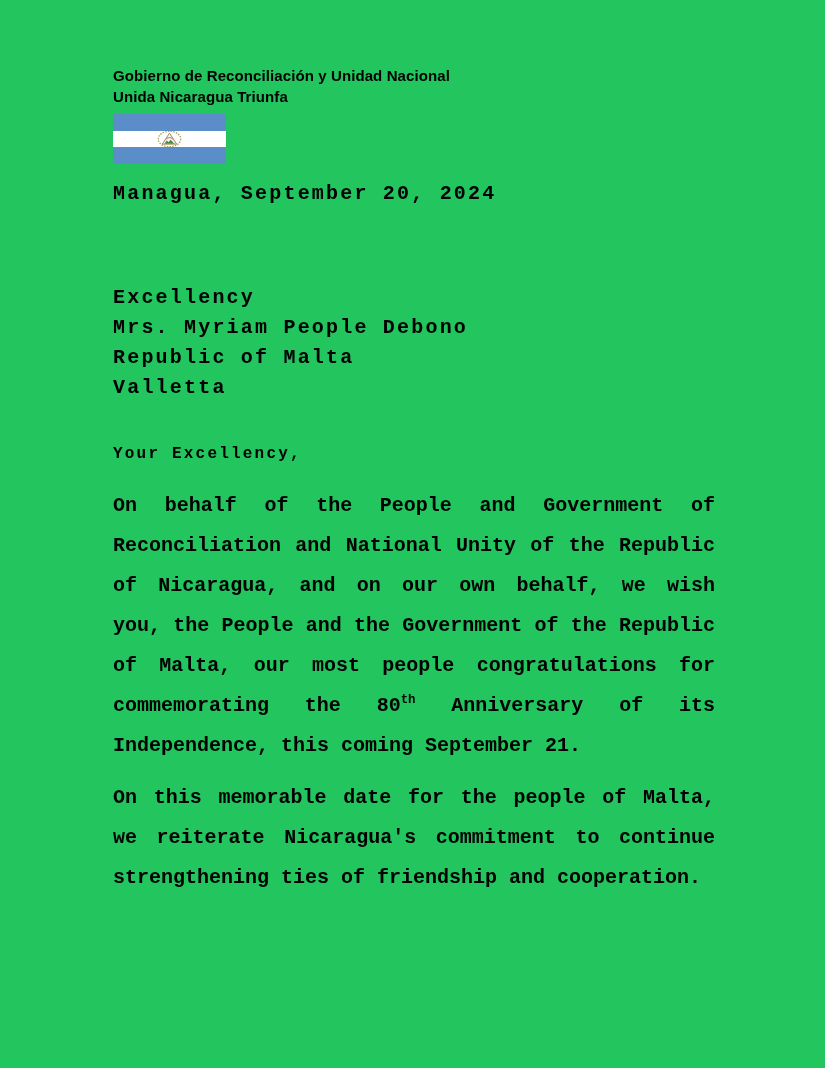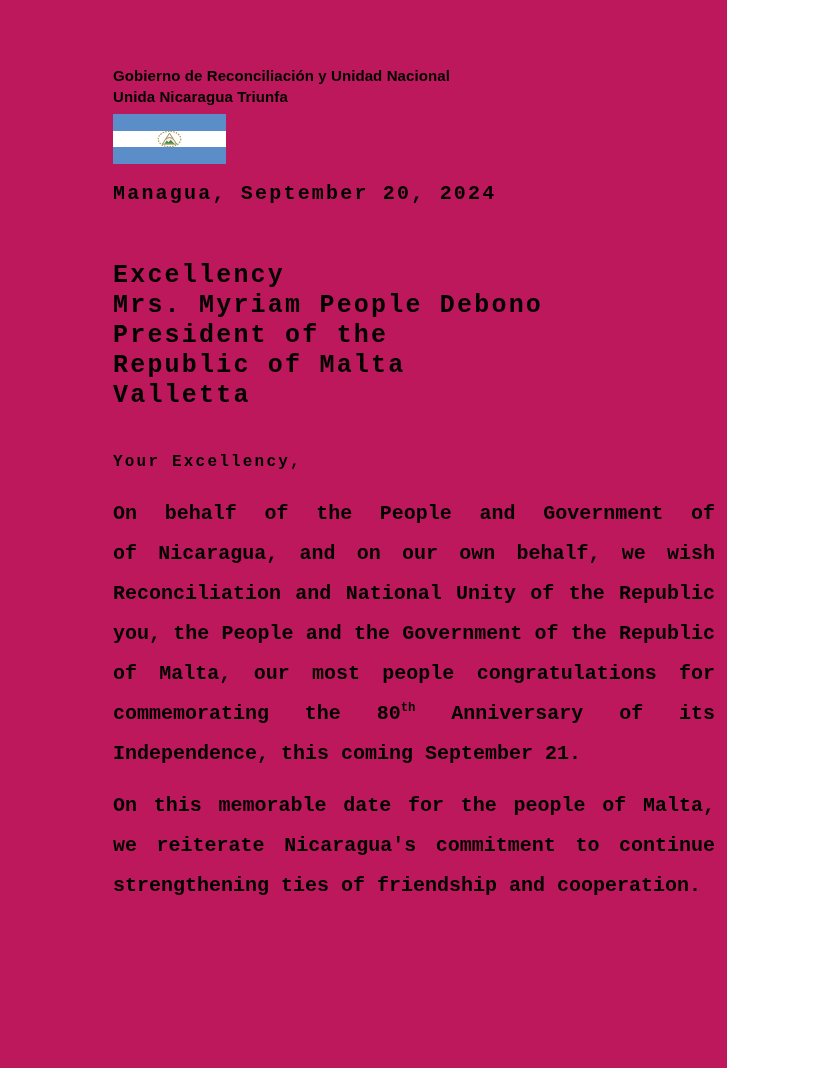--- a/index.html
+++ b/index.html
@@ -1,20 +1,20 @@
 <!DOCTYPE html>
 <html><head>
 <meta charset="utf-8">
 <style>
   html, body { margin: 0; padding: 0; background: #ffffff; }
   .page {
     position: relative;
-    width: 727px;
+    width: 825px;
     height: 1068px;
-    background: #be185d;
+    background: #22c55e;
     overflow: hidden;
     color: #000000;
   }
   .content {
     position: absolute;
     left: 113px;
     top: 0;
     width: 602px;
   }
   .hdr {
@@ -46,22 +46,22 @@
     font-weight: bold;
   }
   .date {
     margin-top: 17px;
     font-size: 20px;
     line-height: 26px;
     letter-spacing: 2.2px;
     white-space: nowrap;
   }
   .addr {
-    margin-top: 54px;
-    font-size: 25px;
+    margin-top: 76px;
+    font-size: 20px;
     line-height: 30px;
     letter-spacing: 2.2px;
   }
   .salut {
     margin-top: 36px;
     font-size: 16px;
     line-height: 30px;
     letter-spacing: 2.2px;
     white-space: nowrap;
   }
@@ -106,31 +106,30 @@
         <path d="M9.3 15.2 L12 11.6 L13.9 13.6 L16.3 10.8 L18.6 13.2 L20.6 15.2 Z" fill="#4E8A3E"></path>
         <path d="M11.2 10.2 Q15 6.6 18.8 10.2" fill="none" stroke-width="0.9" stroke="#C84B3C"></path>
       </svg>
     </div>
 
     <div class="date mono">Managua, September 20, 2024</div>
 
     <div class="addr mono">
         <div class="addr-line">Excellency</div>
         <div class="addr-line">Mrs. Myriam People Debono</div>
-        <div class="addr-line">President of the</div>
         <div class="addr-line">Republic of Malta</div>
         <div class="addr-line">Valletta</div>
       </div>
 
     <div class="salut mono">Your Excellency,</div>
 
     <div class="para para1 mono">
         <div class="pline">On behalf of the People and Government of</div>
+        <div class="pline">Reconciliation and National Unity of the Republic</div>
         <div class="pline">of Nicaragua, and on our own behalf, we wish</div>
-        <div class="pline">Reconciliation and National Unity of the Republic</div>
         <div class="pline">you, the People and the Government of the Republic</div>
         <div class="pline">of Malta, our most people congratulations for</div>
         <div class="pline"><span>commemorating the 80</span><sup>th</sup><span> Anniversary of its</span></div>
         <div class="pline last">Independence, this coming September 21.</div>
       </div>
 
     <div class="para para2 mono">
         <div class="pline">On this memorable date for the people of Malta,</div>
         <div class="pline">we reiterate Nicaragua's commitment to continue</div>
         <div class="pline last">strengthening ties of friendship and cooperation.</div>

